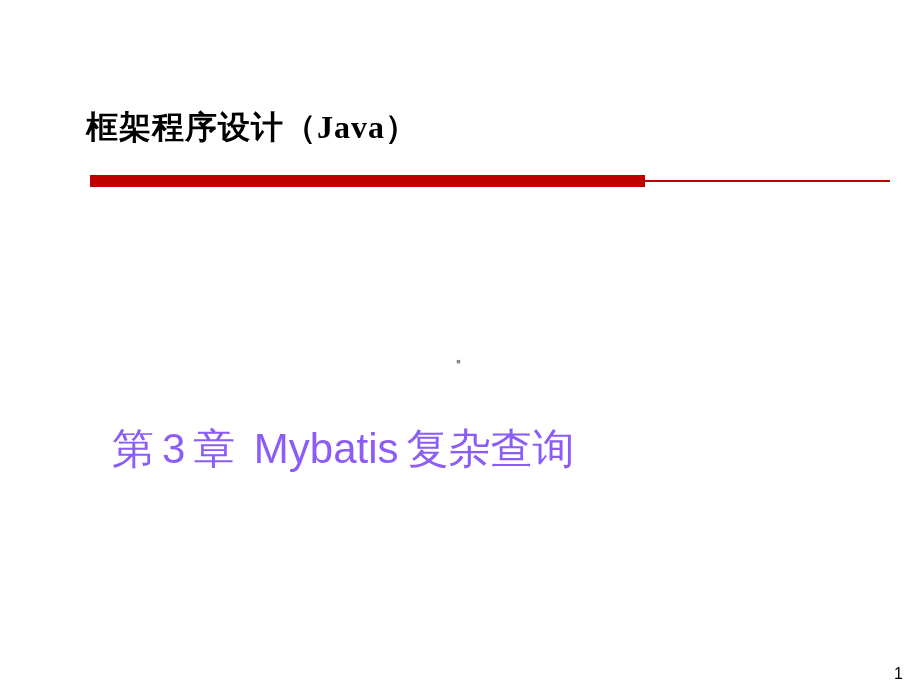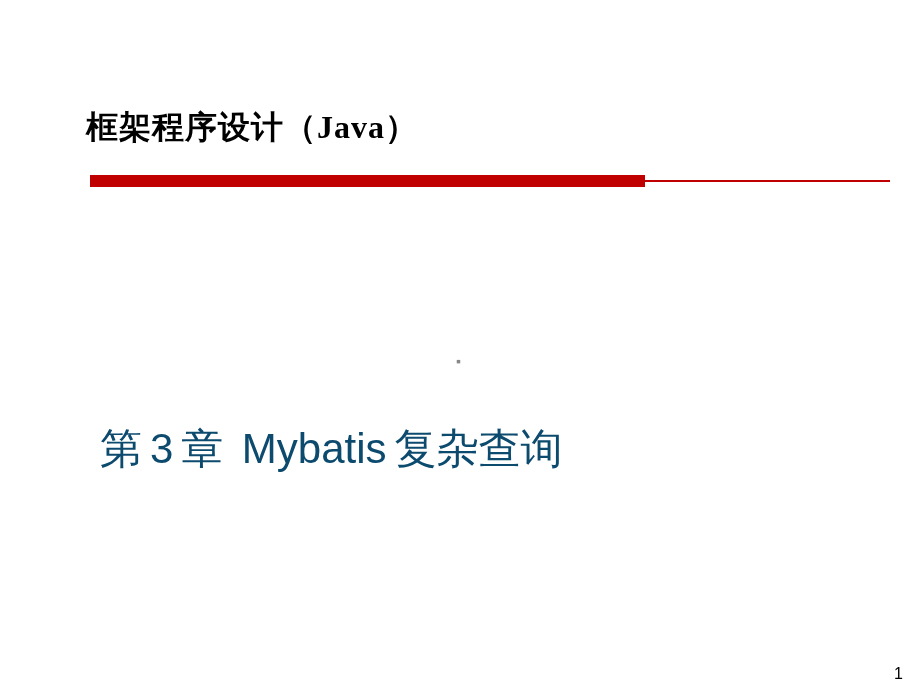--- a/index.html
+++ b/index.html
@@ -51,24 +51,24 @@
     .center-dot {
       position: absolute;
       top: 338px;
       left: 440px;
       font-size: 14px;
       color: #888;
     }
     .chapter-title {
       position: absolute;
       top: 405px;
-      left: 80px;
+      left: 92px;
       font-size: 42px;
       font-weight: normal;
-      color: #0c4a6e;
+      color: #8b5cf6;
       font-family: "SimSun", "宋体", serif;
     }
     .chapter-title .num {
       font-family: Arial, sans-serif;
     }
     .chapter-title .eng {
       font-family: Arial, sans-serif;
     }
     .page-number {
       position: absolute;

